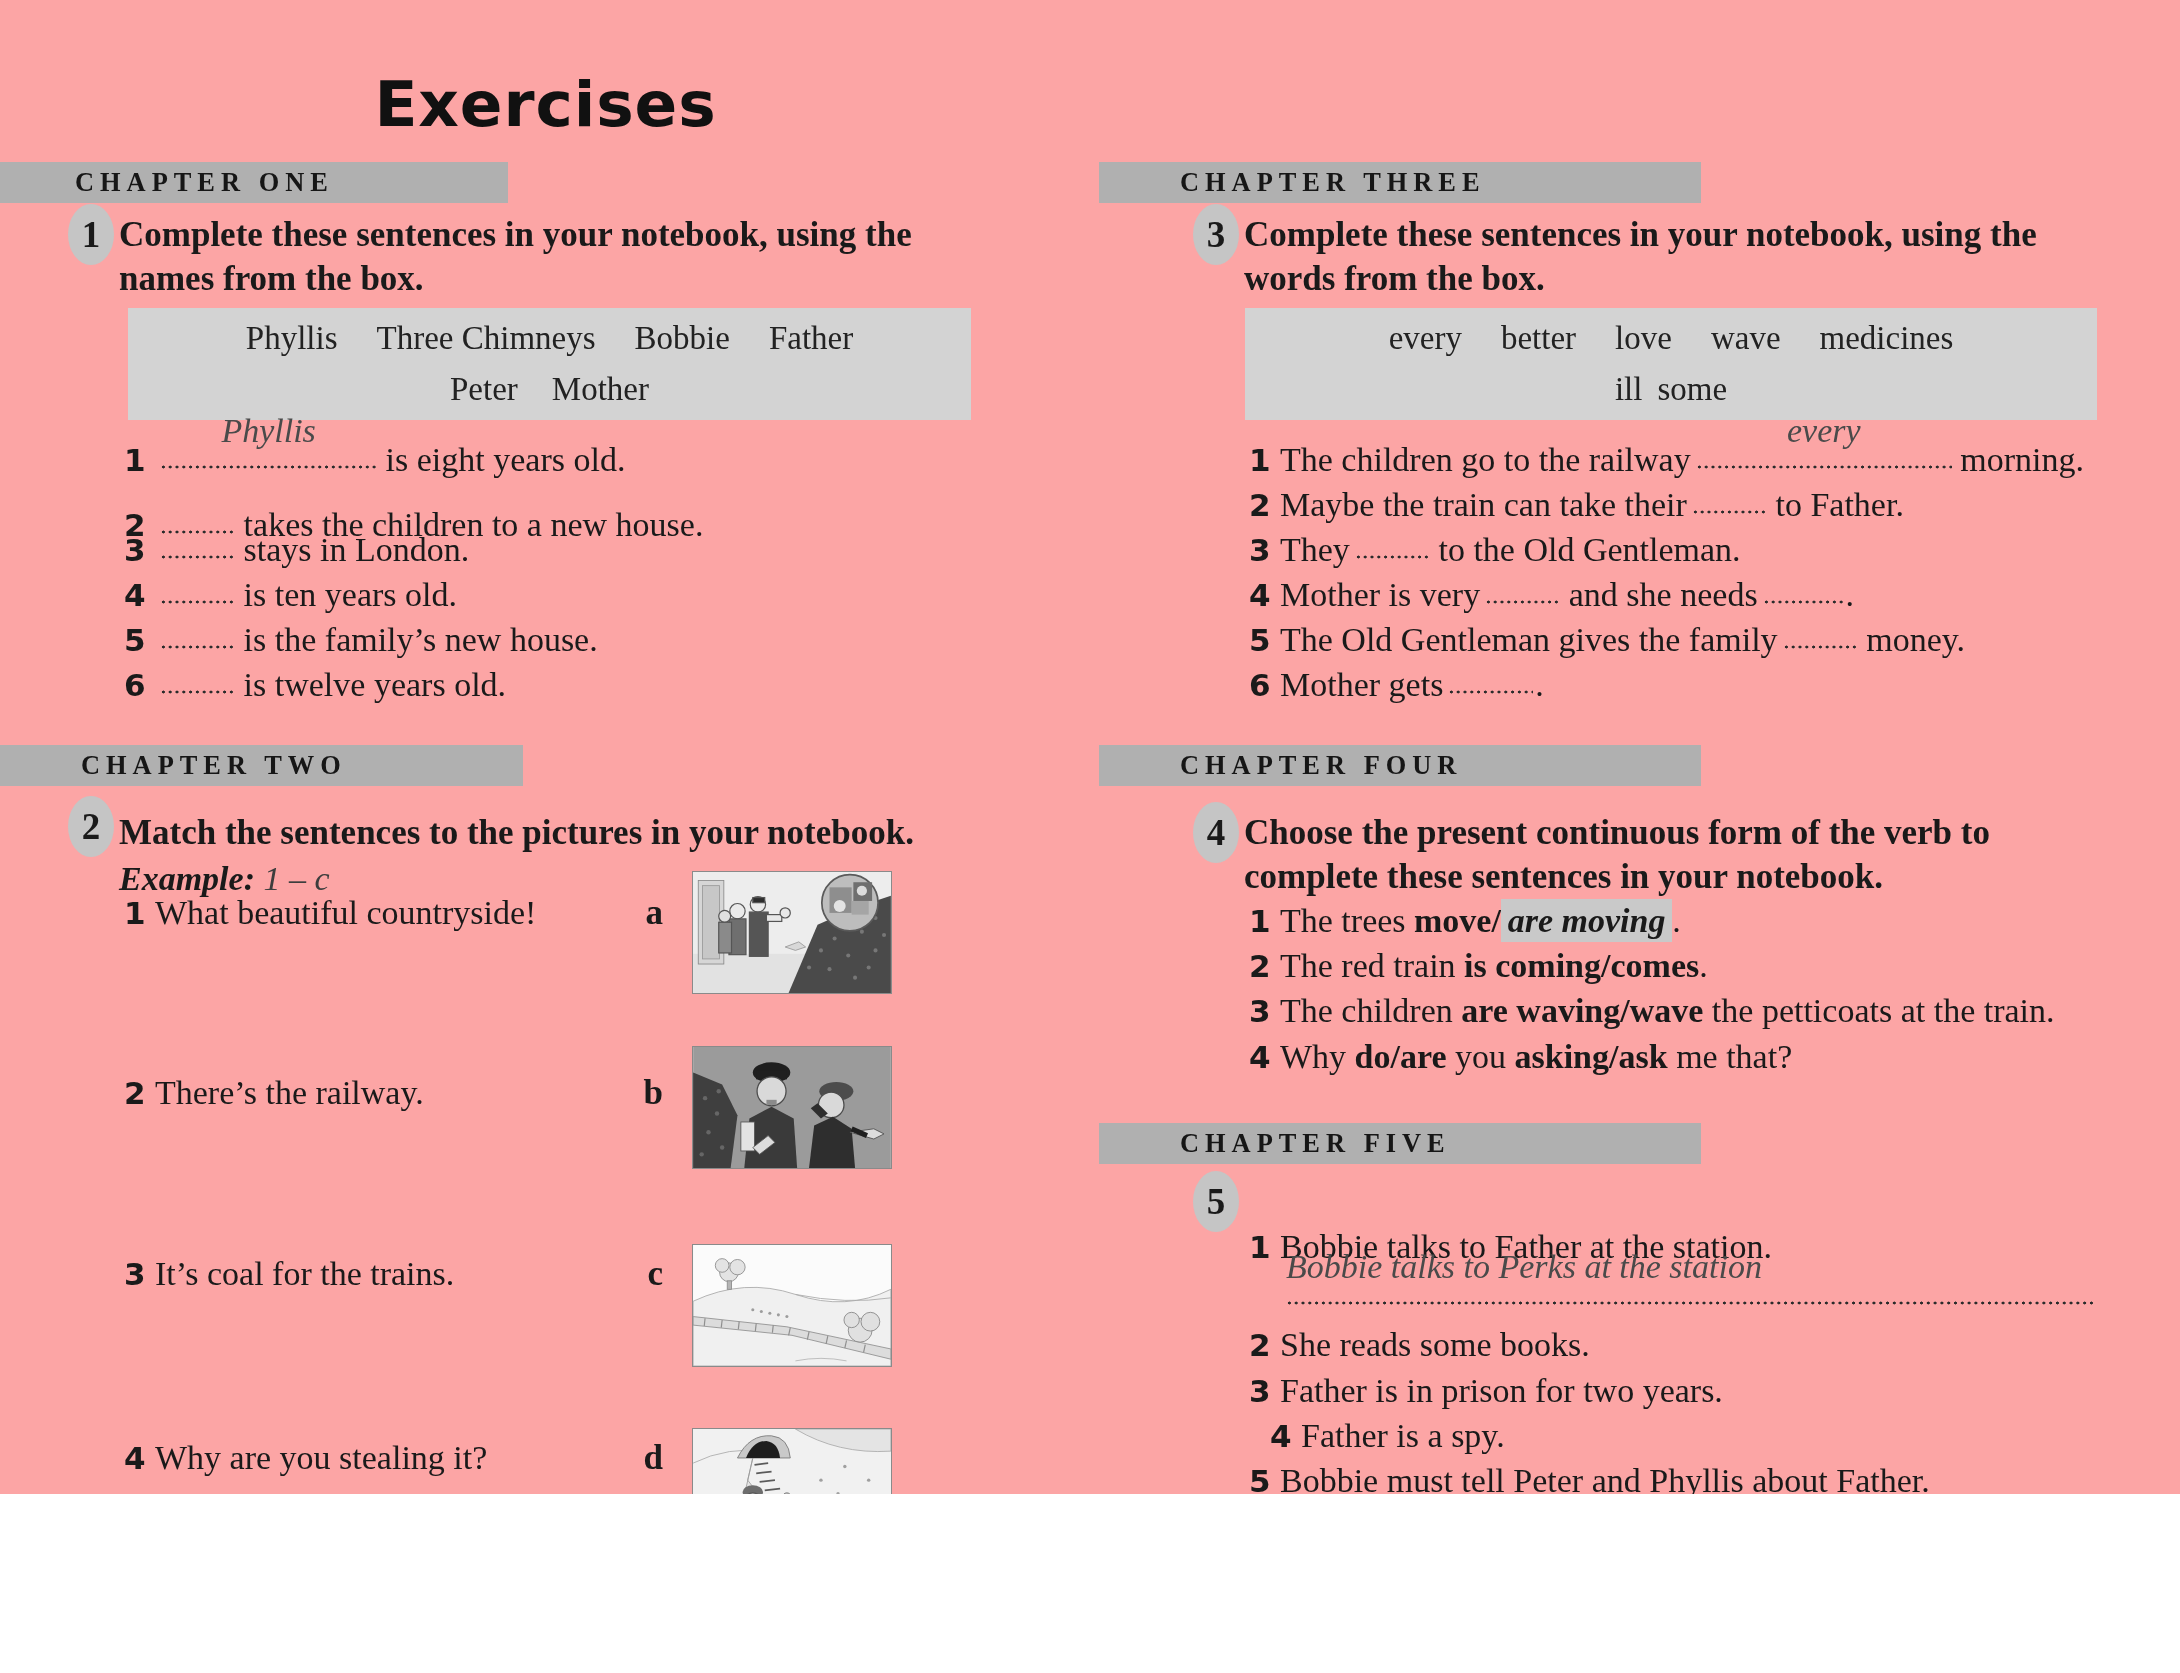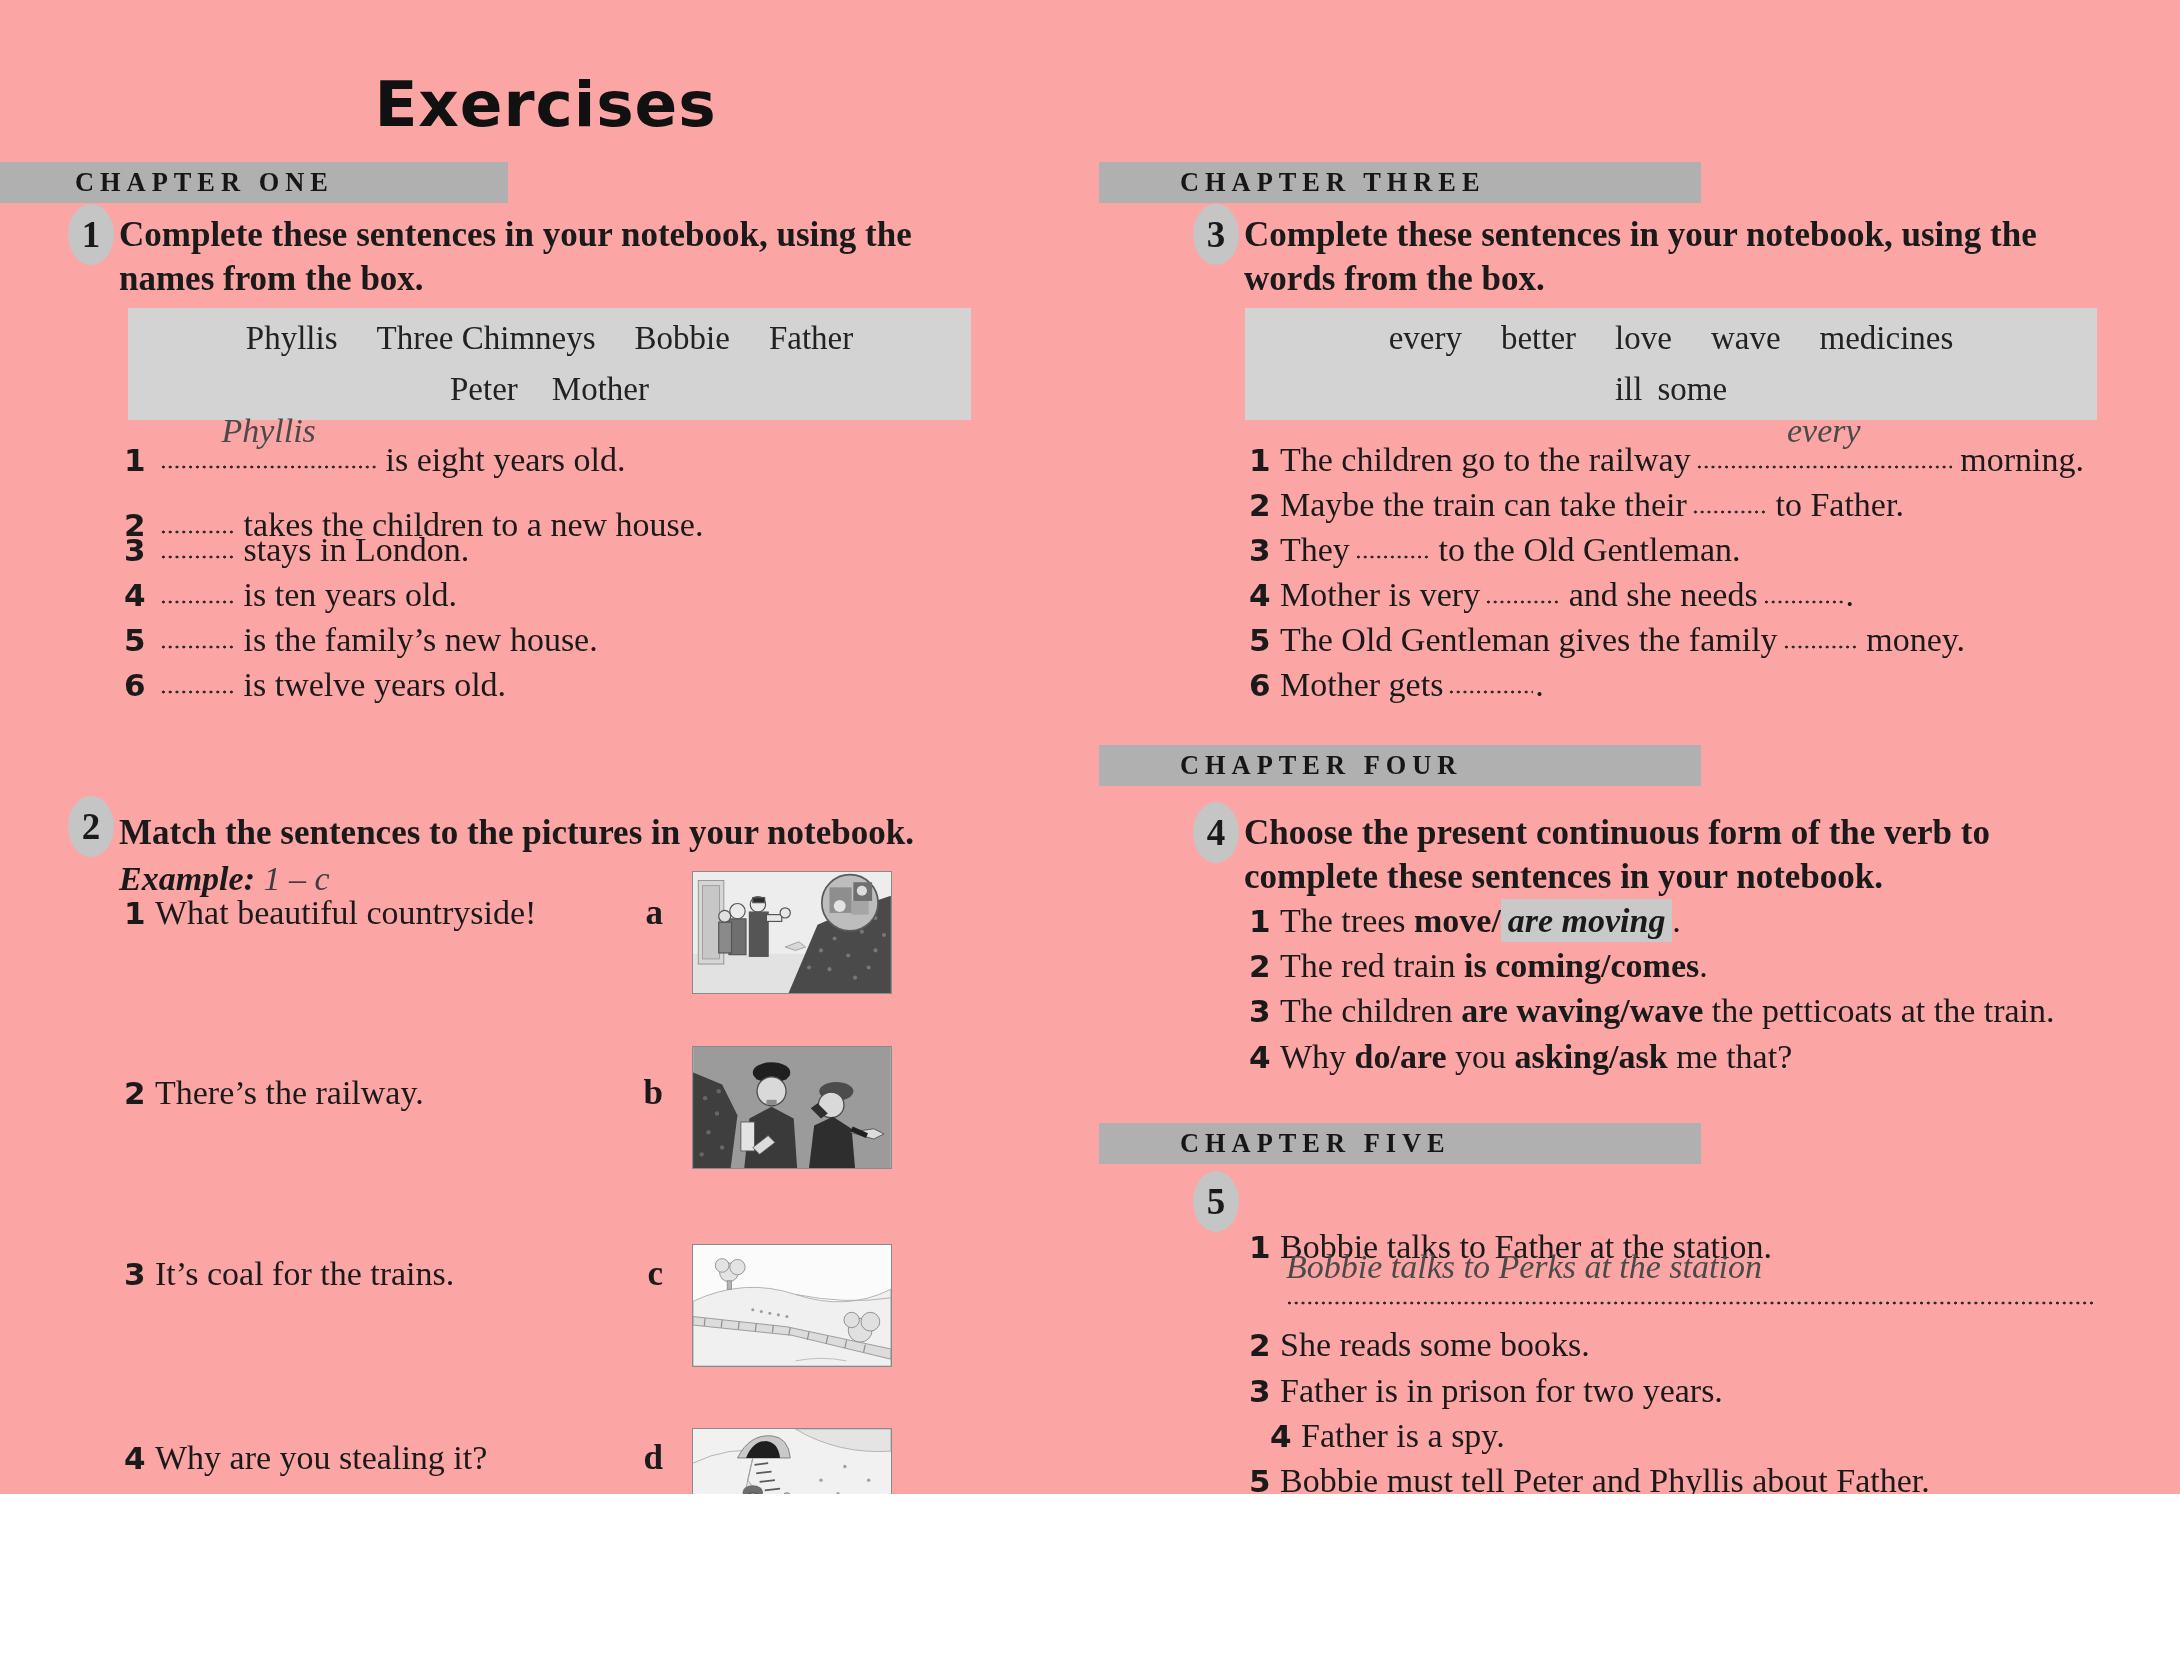--- a/index.html
+++ b/index.html
@@ -81,20 +81,23 @@
   <div class="line" style="left:124px;top:575px;">
     <span class="num">4</span><span class="blank w88"><span class="dots"></span></span><span>is ten years old.</span>
   </div>
   <div class="line" style="left:124px;top:620px;">
     <span class="num">5</span><span class="blank w88"><span class="dots"></span></span><span>is the family’s new house.</span>
   </div>
   <div class="line" style="left:124px;top:665px;">
     <span class="num">6</span><span class="blank w88"><span class="dots"></span></span><span>is twelve years old.</span>
   </div>
 
+  <div class="bar" style="left:0;top:745px;width:442px;padding-left:81px;">
+    <span>CHAPTER TWO</span>
+  </div>
   <div class="badge" style="left:68px;top:796px;">
     <span>2</span>
   </div>
   <div class="instr" style="left:119px;top:811px;">
     <div>Match the sentences to the pictures in your notebook.</div>
   </div>
   <div class="line" style="left:119px;top:859px;">
     <span class="ex-label">Example:</span>
     <span class="ex-value">1 – c</span>
   </div>

